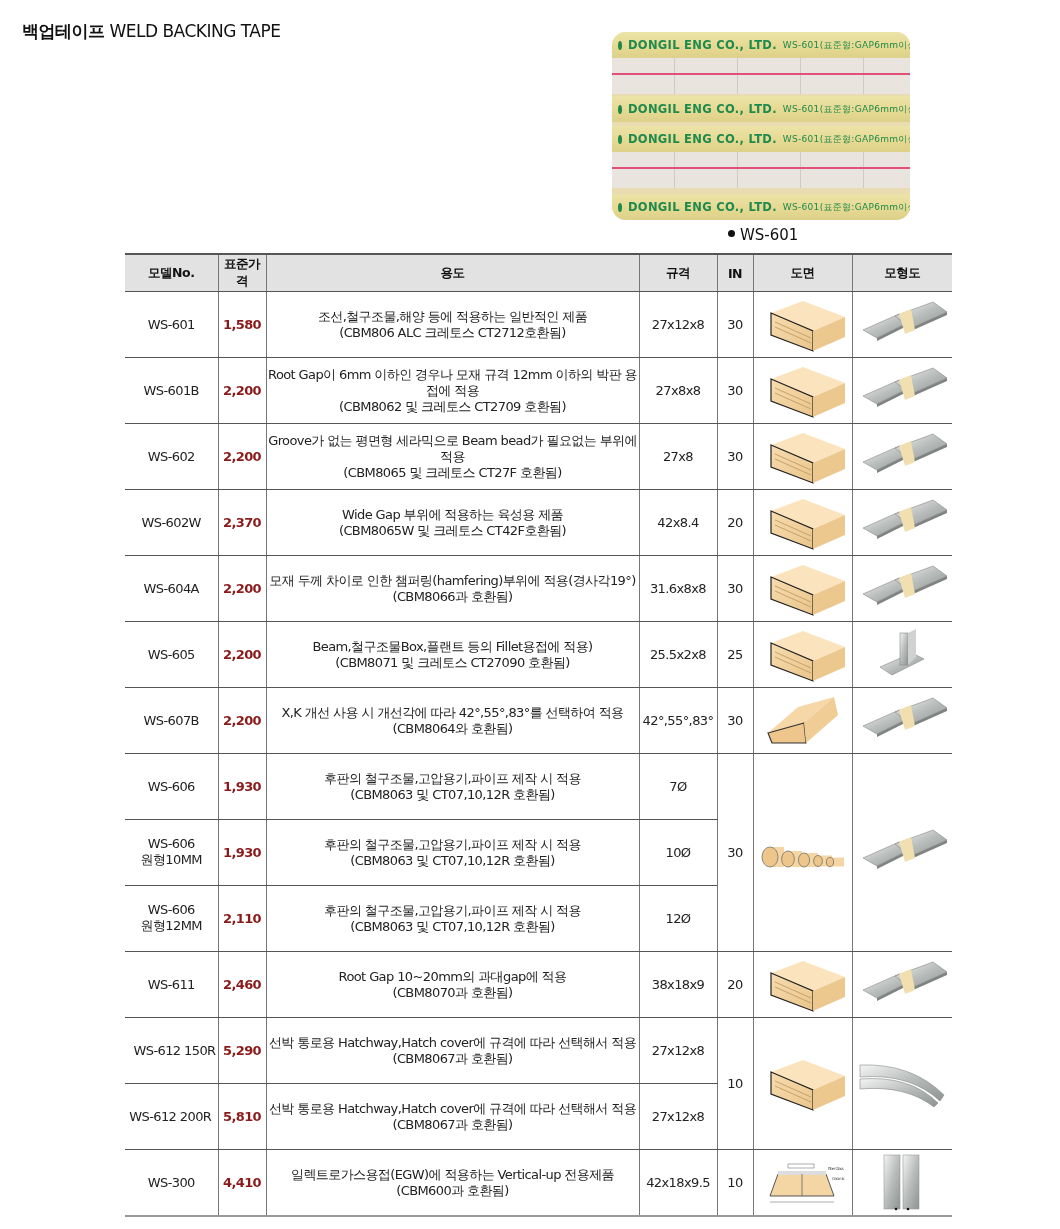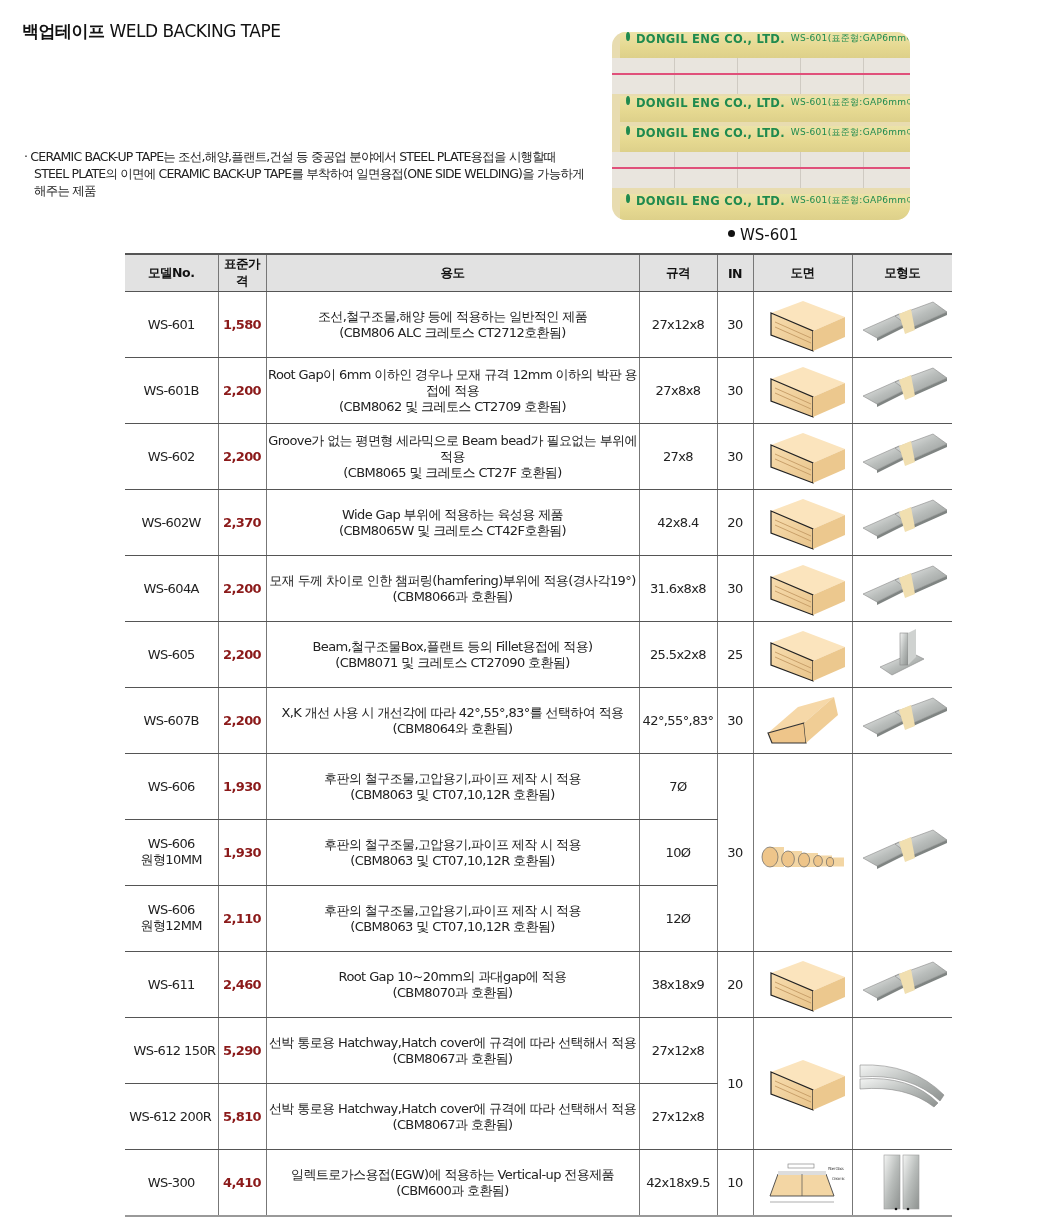--- a/index.html
+++ b/index.html
@@ -5,22 +5,22 @@
   html, body { margin:0; padding:0; background:#ffffff; }
   body { width:1060px; height:1229px; position:relative; overflow:hidden;
          font-family:"DejaVu Sans", "Liberation Sans", sans-serif; color:#222; }
   .title { position:absolute; left:22px; top:20px; font-size:17px; letter-spacing:-0.5px; color:#111; }
   .title b { font-weight:bold; }
   .title span.en { font-weight:normal; }
   .intro { position:absolute; left:24px; top:148px; width:560px; font-size:12.5px; line-height:17px; letter-spacing:-0.8px; color:#222; }
   .intro .bullet { display:block; padding-left:10px; text-indent:-10px; }
   .photo { position:absolute; left:612px; top:32px; width:298px; height:188px; border-radius:14px; overflow:hidden;
            background:#e8dcb0; }
-  .photo .band { position:absolute; left:8px; width:100%; height:26px;
-                 background:linear-gradient(#ece3a8,#e5d890 60%,#ddd08a); display:flex; align-items:flex-start;
+  .photo .band { position:absolute; left:0; width:100%; height:26px;
+                 background:linear-gradient(#ece3a8,#e5d890 60%,#ddd08a); display:flex; align-items:center;
                  font-weight:bold; color:#1f8a4e; font-size:11.5px; letter-spacing:0.3px; padding-left:6px; box-sizing:border-box; white-space:nowrap;}
   .photo .band .logo { width:9px; height:9px; border-radius:50%; border:2px solid #1f8a4e; margin-right:6px; box-sizing:border-box; }
   .photo .band .small { font-weight:normal; font-size:9px; margin-left:6px; }
   .photo .ceramic { position:absolute; left:0; width:100%; height:36px;
                     background:repeating-linear-gradient(90deg,#e9e5de 0 62px,#cfcac2 62px 63px); }
   .photo .ceramic::after { content:""; position:absolute; left:0; right:0; top:15px; height:2px; background:#e0507a; }
   .photo-caption { position:absolute; left:728px; top:226px; font-size:15px; color:#111; }
   .photo-caption .dot { display:inline-block; width:7px; height:7px; border-radius:50%; background:#111; margin-right:5px; vertical-align:middle; position:relative; top:-2px;}
   table.spec { position:absolute; left:125px; top:253px; border-collapse:collapse; table-layout:fixed; width:827px; }
   table.spec th { background:#e2e2e2; height:30px; font-size:12.5px; font-weight:bold; color:#111; letter-spacing:-0.5px;
@@ -38,21 +38,20 @@
 </style>
 </head>
 <body>
 
 <div class="title">
   <b>백업테이프</b>
   <span class="en">WELD BACKING TAPE</span>
 </div>
 
 <div class="intro">
-  <span class="bullet">· <span>CERAMIC BACK-UP TAPE는 조선,해양,플랜트,건설 등 중공업 분야에서 STEEL PLATE용접을 시행할때 STEEL PLATE의 이면에 CERAMIC BACK-UP TAPE를 부착하여 일면용접(ONE SIDE WELDING)을 가능하게 해주는 제품</span></span>
 </div>
 
 <div class="photo">
   <div class="band" style="top:0">
       <span class="logo"></span>
       <span>DONGIL ENG CO., LTD.</span>
       <span class="small">WS-601(표준형:GAP6mm이상)</span>
     </div>
   <div class="ceramic" style="top:26px"></div>
   <div class="band" style="top:64px">

